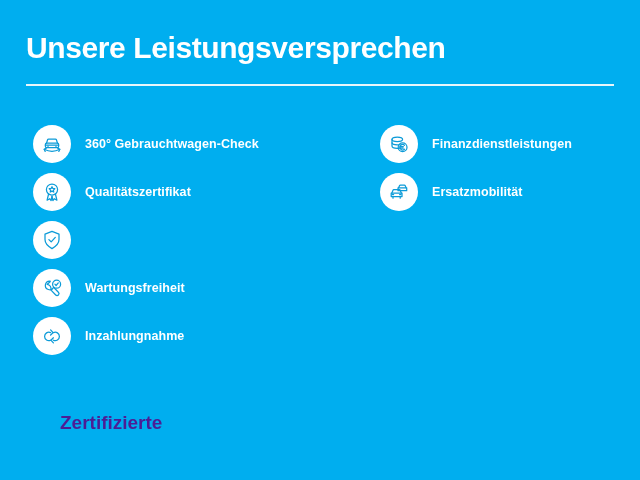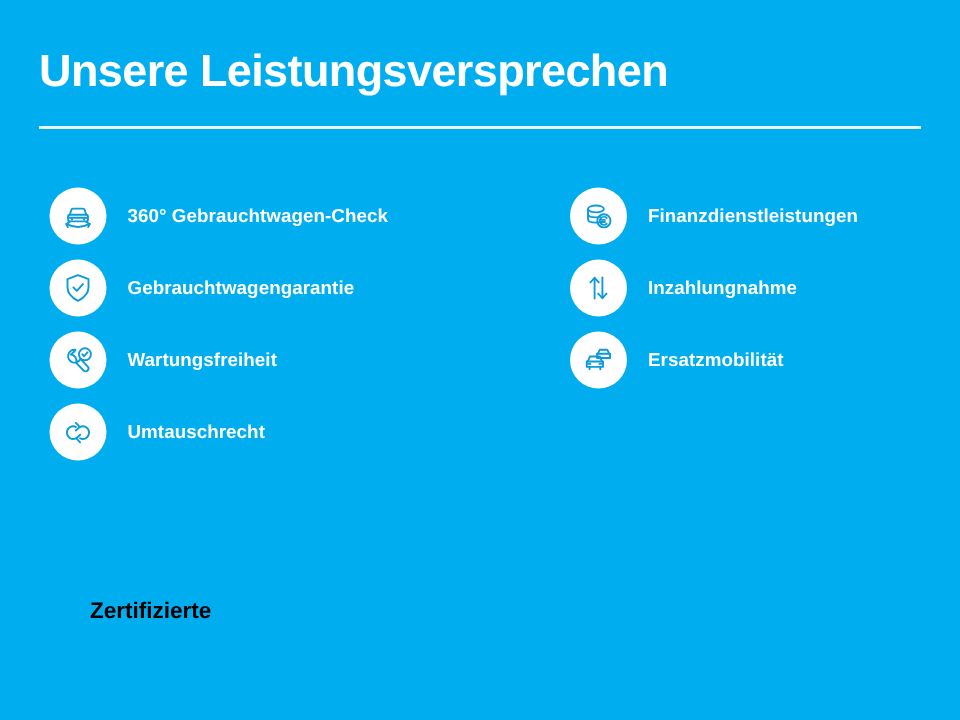--- a/index.html
+++ b/index.html
@@ -132,24 +132,24 @@
   .vw-sub {
     margin-top: 5px;
     font-size: 9.5px;
     font-weight: bold;
     color: #FFFFFF;
     letter-spacing: 0.1px;
     white-space: nowrap;
   }
   .footer-text {
     margin-left: 28px;
-    margin-top: 2px;
-    font-size: 15px;
-    font-weight: bold;
-    color: #000000;
+    margin-top: 14px;
+    font-size: 19px;
+    font-weight: bold;
+    color: #4c1d95;
     line-height: 1.35;
     white-space: nowrap;
   }
 </style>
 </head>
 <body>
 
 <div class="slide">
 
   <div class="title">Unsere Leistungsversprechen</div>
@@ -166,29 +166,39 @@
           <circle class="solid" cx="8" cy="14.3" r="0.75"></circle>
           <circle class="solid" cx="16" cy="14.3" r="0.75"></circle>
           <path d="M4.2 17.3 Q12 21.4 19.8 17.3"></path>
           <path d="M4.2 17.3 L6.3 16.1 M4.2 17.3 L5.2 19.4"></path>
           <path d="M19.8 17.3 L17.7 16.1 M19.8 17.3 L18.8 19.4"></path>
         </svg>
       </span>
       <span class="feature-label">360° Gebrauchtwagen-Check</span>
     </div>
 
+    <div class="feature">
+      <span class="badge">
+        <svg viewBox="0 0 24 24">
+          <circle cx="12" cy="9.6" r="5.6"></circle>
+          <path d="M12 6.7 L12.85 8.45 L14.8 8.73 L13.4 10.1 L13.73 12.05 L12 11.12 L10.27 12.05 L10.6 10.1 L9.2 8.73 L11.15 8.45 Z"></path>
+          <path d="M8.6 14 L7.1 20.2 L9.7 18.7 L11.1 20.6 L12 16.4"></path>
+          <path d="M15.4 14 L16.9 20.2 L14.3 18.7 L12.9 20.6 L12 16.4"></path>
+        </svg>
+      </span>
+      <span class="feature-label">Qualitätszertifikat</span>
+    </div>
 
     <div class="feature">
       <span class="badge">
         <svg viewBox="0 0 24 24">
           <path d="M12 3.4 L19 6.1 V11.6 Q19 16.8 12 20.6 Q5 16.8 5 11.6 V6.1 Z"></path>
           <path d="M8.9 11.6 L11.2 13.9 L15.3 9.4"></path>
         </svg>
       </span>
-      <span class="feature-label">Gebrauchtwagengarantie</span>
     </div>
 
     <div class="feature">
       <span class="badge">
         <svg viewBox="0 0 24 24">
           <path d="M10.3 5.2 A4.3 4.3 0 1 0 13.6 11.2 L18.4 16.3 A1.9 1.9 0 0 1 15.7 19 L10.8 13.9 A4.3 4.3 0 0 0 7.2 8.3 L9.6 6.3 Z"></path>
           <circle cx="16.6" cy="8.2" r="4"></circle>
           <path d="M14.9 8.2 L16.1 9.5 L18.3 6.9"></path>
         </svg>
       </span>
@@ -197,21 +207,21 @@
 
     <div class="feature">
       <span class="badge">
         <svg viewBox="0 0 24 24">
           <path d="M10.6 8.6 A4.2 4.2 0 1 0 10.6 16.2"></path>
           <path d="M10.6 5.9 L13.1 8.6 L10.6 11.0"></path>
           <path d="M13.4 16.2 A4.2 4.2 0 1 0 13.4 8.6"></path>
           <path d="M13.4 13.8 L10.9 16.2 L13.4 18.9"></path>
         </svg>
       </span>
-      <span class="feature-label">Umtauschrecht</span>
+      <span class="feature-label">Inzahlungnahme</span>
     </div>
 
   </div>
 
   <div class="col col-right">
 
     <div class="feature">
       <span class="badge">
         <svg viewBox="0 0 24 24">
           <ellipse cx="10.3" cy="7.3" rx="5.3" ry="2.3"></ellipse>
@@ -219,31 +229,20 @@
           <path d="M5 10.8 V14.1 Q5 16.4 10.3 16.4 Q11.3 16.4 12.1 16.3"></path>
           <circle cx="15.6" cy="15.2" r="4.4"></circle>
           <path d="M17.5 13.3 A2.7 2.7 0 1 0 17.5 17.2"></path>
           <path d="M13.1 14.6 H16.3 M13.1 16.0 H16.3"></path>
         </svg>
       </span>
       <span class="feature-label">Finanzdienstleistungen</span>
     </div>
 
 
-    <div class="feature">
-      <span class="badge">
-        <svg viewBox="0 0 24 24">
-          <path d="M9.4 19.0 V5.4"></path>
-          <path d="M6.6 8.2 L9.4 5.2 L12.2 8.2"></path>
-          <path d="M14.6 5.0 V18.6"></path>
-          <path d="M11.8 15.8 L14.6 18.8 L17.4 15.8"></path>
-        </svg>
-      </span>
-      <span class="feature-label">Inzahlungnahme</span>
-    </div>
 
 
     <div class="feature">
       <span class="badge">
         <svg viewBox="0 0 24 24">
           <path d="M11.6 7.8 L12.6 5.6 Q12.8 5.2 13.3 5.2 L17.4 5.2 Q17.9 5.2 18.1 5.6 L19.1 7.8"></path>
           <path d="M11.0 7.8 H19.7 V10.7 H11.0 Z"></path>
           <path d="M4.9 13.0 L6.0 10.2 Q6.2 9.7 6.8 9.7 L12.4 9.7 Q13.0 9.7 13.2 10.2 L14.3 13.0"></path>
           <path d="M4.2 13.0 H15.0 V16.6 H4.2 Z"></path>
           <path d="M5.2 14.6 H6.6 M12.6 14.6 H14.0"></path>

